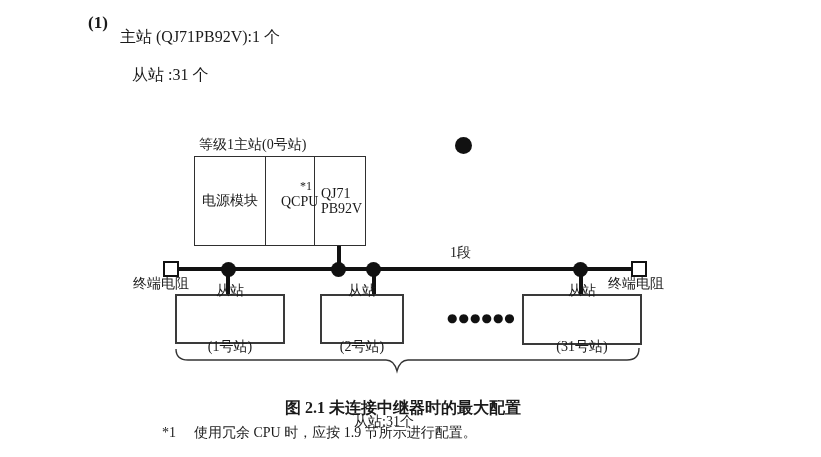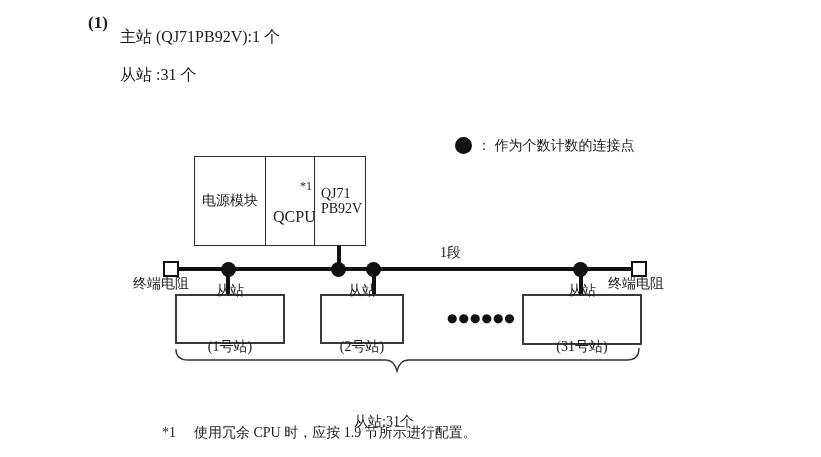--- a/index.html
+++ b/index.html
@@ -17,21 +17,21 @@
     position:absolute;left:194px;top:156px;width:172px;height:90px;
     border:1px solid #2f2f2f;box-sizing:border-box;display:flex;background:#fff;
   }
   .master-cell{position:relative;box-sizing:border-box;border-right:1px solid #2f2f2f;
     display:flex;align-items:center;justify-content:center;font-size:14px;}
   .master-cell:last-child{border-right:none;}
   .cell-power{width:71px;}
   .cell-cpu{width:49px;}
   .cell-pb{width:50px;}
   .cpu-note{position:absolute;top:22px;right:2px;font-size:12px;}
-  .cpu-label{position:absolute;left:7px;top:37px;font-size:16px;margin-top:14px;}
+  .cpu-label{position:absolute;left:15px;top:37px;font-size:14px;}
   .pb-lines{font-size:14px;line-height:1.1;text-align:left;padding-left:3px;}
   
   .bus{position:absolute;left:177px;top:267px;width:456px;height:4px;background:#111;}
   .drop{position:absolute;width:4px;background:#111;}
   .dot{position:absolute;width:15px;height:15px;border-radius:50%;background:#111;}
   .term{position:absolute;width:12px;height:12px;background:#fff;border:2px solid #111;box-sizing:content-box;}
   .legend-dot{position:absolute;left:455px;top:137px;width:17px;height:17px;border-radius:50%;background:#111;}
   
   .slave-box{
     position:absolute;border:2px solid #3a3a3a;background:#fff;box-sizing:border-box;
@@ -41,44 +41,44 @@
   .ellipsis{position:absolute;left:447px;top:311px;font-size:12px;letter-spacing:1px;color:#111;font-family:"DejaVu Sans",sans-serif;}
   .brace-svg{position:absolute;left:170px;top:344px;}
 </style>
 </head>
 <body>
 
 <div class="canvas">
 
   <div class="t bold fs17" style="left:88px;top:13px;">(1)</div>
   <div class="t fs16" style="left:120px;top:28px;">主站 (QJ71PB92V):1 个</div>
-  <div class="t fs16" style="left:120px;top:66px;">从站 :31 个</div>
+  <div class="t fs16" style="left:132px;top:66px;">从站 :31 个</div>
 
+  <div class="t fs14" style="left:199px;top:137px;">等级1主站(0号站)</div>
 
   <div class="master-box">
     <div class="master-cell cell-power">
       <span>电源模块</span>
     </div>
     <div class="master-cell cell-cpu">
       <span class="cpu-note">*1</span>
       <span class="cpu-label">QCPU</span>
     </div>
     <div class="master-cell cell-pb">
       <div class="pb-lines">
         <div>QJ71</div>
         <div>PB92V</div>
       </div>
     </div>
   </div>
 
   <div class="legend-dot"></div>
-  <div class="t fs14" style="left:477px;top:138px;">：  作为个数计数的连接点</div>
 
   <div class="bus"></div>
-  <div class="t fs14" style="left:440px;top:245px;">1段</div>
+  <div class="t fs14" style="left:450px;top:245px;">1段</div>
 
   <div class="term" style="left:163px;top:261px;"></div>
   <div class="t fs14" style="left:133px;top:276px;">终端电阻</div>
   <div class="term" style="left:631px;top:261px;"></div>
   <div class="t fs14" style="left:608px;top:276px;">终端电阻</div>
 
   <div class="drop" style="left:337px;top:246px;height:22px;"></div>
   <div class="drop" style="left:226px;top:269px;height:26px;"></div>
   <div class="drop" style="left:372px;top:269px;height:26px;"></div>
   <div class="drop" style="left:579px;top:269px;height:26px;"></div>
@@ -100,17 +100,18 @@
   <div class="slave-box" style="left:522px;top:294px;width:120px;height:51px;">
     <div>从站</div>
     <div>(31号站)</div>
   </div>
 
   <svg class="brace-svg" width="480" height="32" viewBox="0 0 480 32">
     <path d="M 6 5 Q 6 16 18 16 L 216 16 Q 224 16 227 27 Q 230 16 238 16 L 457 16 Q 469 16 469 4" fill="none" stroke="#333" stroke-width="1.4"></path>
   </svg>
   <div class="t fs14" style="left:354px;top:377px;margin-top:37px;">从站:31个</div>
 
+  <div class="t bold fs16" style="left:285px;top:399px;">图 2.1 未连接中继器时的最大配置</div>
 
   <div class="t fs14" style="left:162px;top:425px;">*1</div>
   <div class="t fs14" style="left:194px;top:425px;">使用冗余 CPU 时，应按 1.9 节所示进行配置。</div>
 
 </div>
 
 </body></html>

